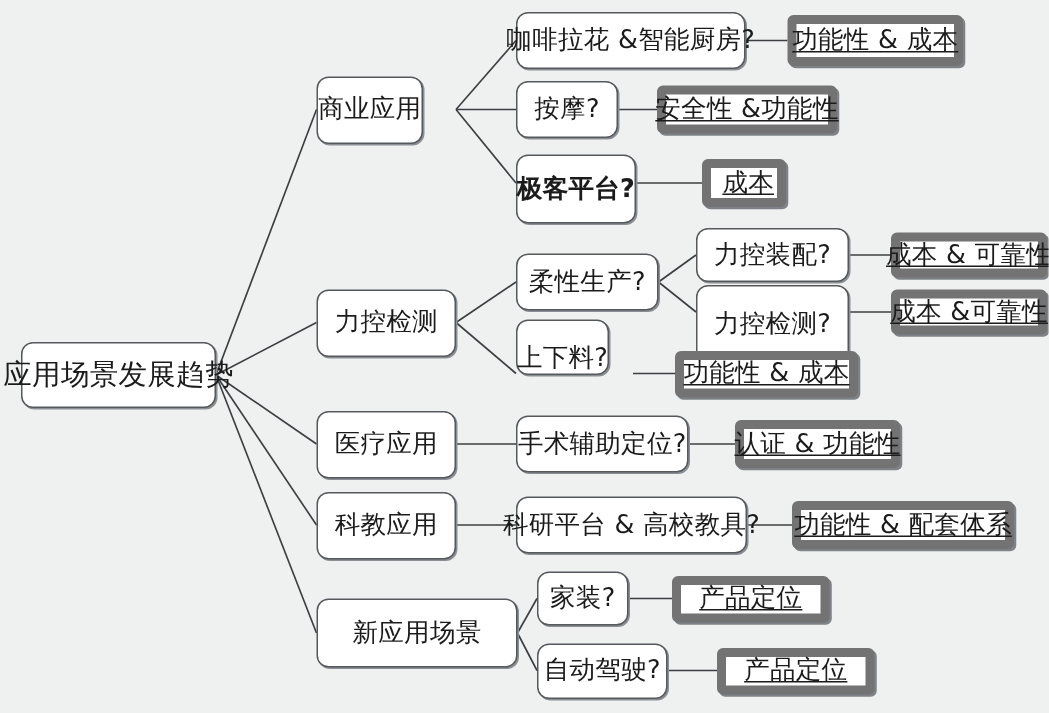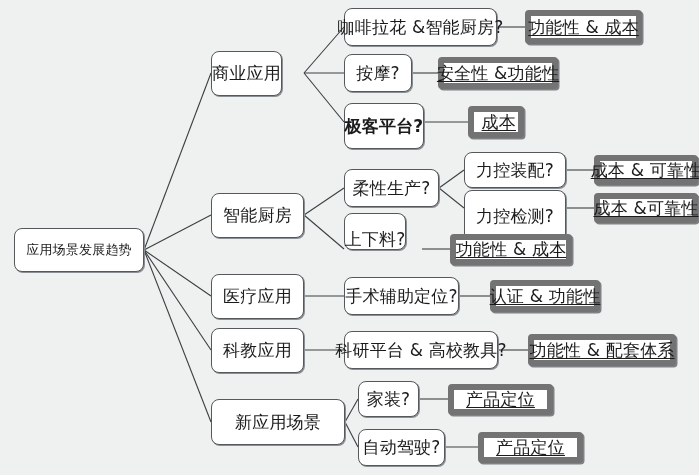--- a/index.html
+++ b/index.html
@@ -50,21 +50,21 @@
   .node.leaf {
     border: 6px solid #737373;
     border-radius: 4px;
     box-shadow: 1.5px 1.5px 0 0 #7e8286;
   }
   .node.leaf .label {
     text-decoration: underline;
     text-underline-offset: 2px;
   }
   .node.root {
-    font-size: 13px;
+    font-size: 19px;
   }
   .label {
     display: inline-block;
     padding: 0 2px;
   }
 </style>
 </head>
 <body>
 
 <div id="canvas">
@@ -132,21 +132,21 @@
   </div>
 
   <div class="node rounded" style="left:344px; top:103px; width:80px; height:46px;font-weight:bold;">
     <span class="label">极客平台?</span>
   </div>
   <div class="node leaf" style="left:468px; top:106px; width:56px; height:32px;justify-content:flex-end;">
     <span class="label">成本</span>
   </div>
 
   <div class="node rounded" style="left:211px; top:193px; width:93px; height:45px;">
-    <span class="label">智能厨房</span>
+    <span class="label">力控检测</span>
   </div>
 
   <div class="node rounded" style="left:344px; top:169px; width:95px; height:38px;">
     <span class="label">柔性生产?</span>
   </div>
 
   <div class="node rounded" style="left:464px; top:152px; width:102px; height:36px;">
     <span class="label">力控装配?</span>
   </div>
   <div class="node leaf" style="left:594px; top:155px; width:104px; height:30px;align-items:center;">

